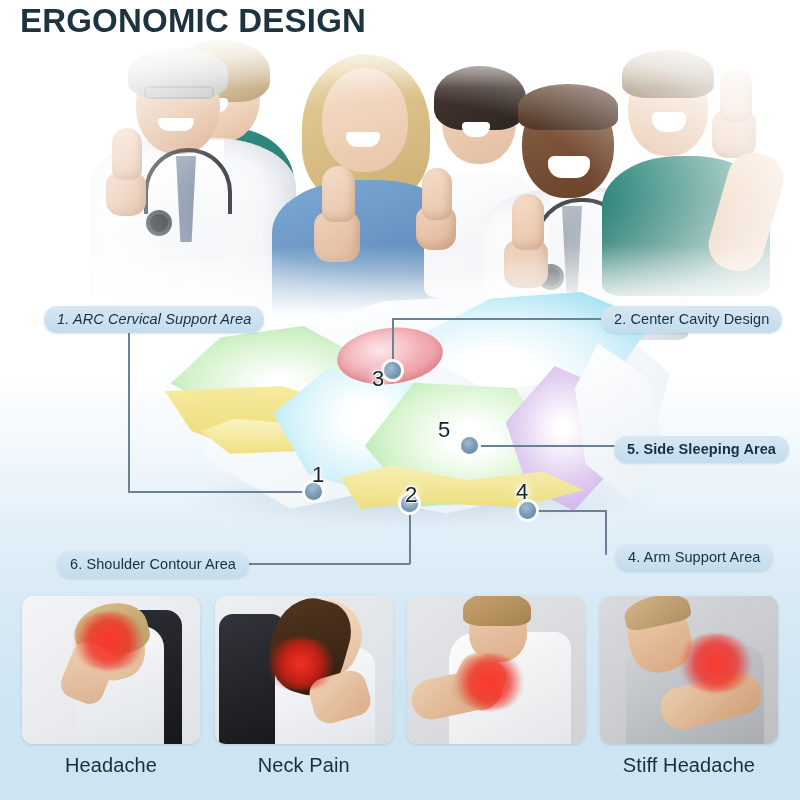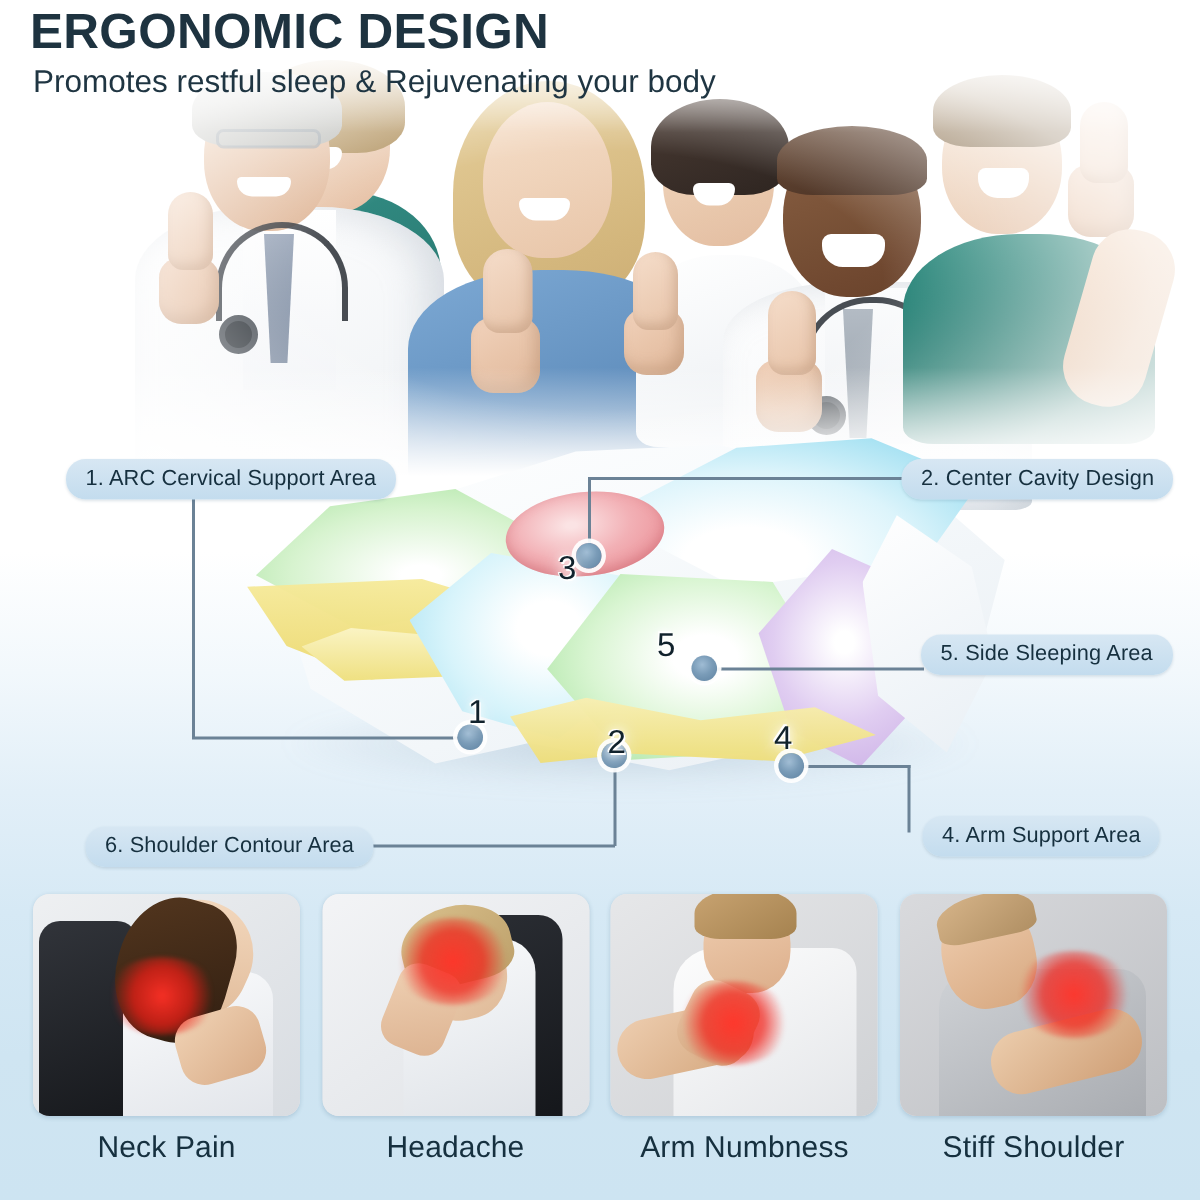--- a/index.html
+++ b/index.html
@@ -113,21 +113,20 @@
     background:radial-gradient(circle at 50% 50%, rgba(255,48,38,.95) 0%, rgba(240,30,22,.72) 42%, rgba(225,25,20,0) 73%);
     filter:blur(1.5px);
   }
   .fig { position:absolute; }
 </style>
 </head>
 <body>
 
 <div class="header">
   <div class="title">ERGONOMIC DESIGN</div>
-  <div class="subtitle">Promotes restful sleep &amp; Rejuvenating your body</div>
 </div>
 
 <div class="doctors">
 
   <div class="person" style="left:148px;top:6px;width:150px;height:230px;">
     <div class="body-sh" style="left:8px;top:86px;width:138px;height:150px;background:linear-gradient(160deg,#2e8f86,#1f6f68);"></div>
     <div class="head" style="left:34px;top:6px;width:78px;height:94px;background:linear-gradient(160deg,#f6dcc5,#e7bfa0);"></div>
     <div style="position:absolute;left:24px;top:-2px;width:98px;height:62px;background:linear-gradient(160deg,#cdab72,#b08f58);border-radius:52% 52% 34% 34%;"></div>
     <div style="position:absolute;left:52px;top:56px;width:28px;height:15px;background:#fff;border-radius:4px 4px 11px 11px;"></div>
   </div>
@@ -234,21 +233,21 @@
 
   <div class="pz" style="left:430px;top:52px;width:104px;height:172px;
        background:linear-gradient(150deg,#ffffff,#e7eef4);
        clip-path:polygon(22% 2%,70% 22%,84% 58%,54% 94%,10% 72%,0% 28%);"></div>
 
   <div class="pz" style="left:190px;top:176px;width:254px;height:62px;
        background:linear-gradient(to bottom,#f8efb4,#ead763);
        clip-path:polygon(2% 22%,22% 2%,52% 26%,82% 12%,98% 42%,72% 70%,34% 62%,10% 72%);opacity:.96;"></div>
 </div>
 
-<div class="callout" style="left:44px;top:306px;">1. ARC Cervical Support Area</div>
+<div class="callout" style="left:44px;top:306px;font-style:italic;">1. ARC Cervical Support Area</div>
 <div class="lead lead-v" style="left:128px;top:330px;height:162px;"></div>
 <div class="lead lead-h" style="left:128px;top:491px;width:185px;"></div>
 <div class="dot" style="left:305px;top:483px;"></div>
 <div class="num" style="left:312px;top:462px;">1</div>
 
 <div class="callout" style="left:57px;top:551px;">6. Shoulder Contour Area</div>
 <div class="lead lead-h" style="left:230px;top:563px;width:180px;"></div>
 <div class="lead lead-v" style="left:409px;top:503px;height:61px;"></div>
 <div class="dot" style="left:401px;top:495px;"></div>
 <div class="num" style="left:405px;top:482px;">2</div>
@@ -258,71 +257,70 @@
 <div class="lead lead-v" style="left:392px;top:318px;height:51px;"></div>
 <div class="dot" style="left:384px;top:362px;"></div>
 <div class="num" style="left:372px;top:366px;">3</div>
 
 <div class="callout" style="left:615px;top:544px;">4. Arm Support Area</div>
 <div class="lead lead-h" style="left:527px;top:510px;width:80px;"></div>
 <div class="lead lead-v" style="left:605px;top:510px;height:45px;"></div>
 <div class="dot" style="left:519px;top:502px;"></div>
 <div class="num" style="left:516px;top:479px;">4</div>
 
-<div class="callout" style="left:614px;top:423px;">5. Side Sleeping Area</div>
+<div class="callout" style="left:614px;top:436px;font-weight:bold;">5. Side Sleeping Area</div>
 <div class="lead lead-h" style="left:470px;top:445px;width:146px;"></div>
 <div class="dot" style="left:461px;top:437px;"></div>
 <div class="num" style="left:438px;top:417px;">5</div>
 
 <div class="cards">
+
+  <div class="card">
+    <div class="card-photo">
+      <div class="sym-bg" style="background:linear-gradient(145deg,#f3f4f6,#dfe2e6);"></div>
+      <div class="fig" style="left:96px;top:14px;width:64px;height:134px;background:linear-gradient(160deg,#2a2d33,#15171b);border-radius:16px 16px 0 0;"></div>
+      <div class="fig" style="left:54px;top:30px;width:88px;height:118px;background:linear-gradient(160deg,#fafbfc,#dfe3e8);border-radius:22px 22px 0 0;"></div>
+      <div class="fig" style="left:62px;top:16px;width:60px;height:68px;background:linear-gradient(160deg,#f3d8bd,#e0bb99);border-radius:50% 50% 44% 44%;transform:rotate(-14deg);"></div>
+      <div class="fig" style="left:52px;top:8px;width:74px;height:52px;background:linear-gradient(150deg,#d9c08c,#bda06a);border-radius:52% 52% 30% 30%;transform:rotate(-14deg);"></div>
+      <div class="fig" style="left:44px;top:48px;width:44px;height:58px;background:linear-gradient(150deg,#f0d2b5,#dcb290);border-radius:14px;transform:rotate(22deg);"></div>
+      <div class="pain" style="left:48px;top:16px;width:78px;height:58px;"></div>
+    </div>
+    <div class="card-label">Headache</div>
+  </div>
 
   <div class="card">
     <div class="card-photo">
       <div class="sym-bg" style="background:linear-gradient(145deg,#eef0f2,#d8dce1);"></div>
       <div class="fig" style="left:4px;top:18px;width:66px;height:130px;background:linear-gradient(160deg,#31343a,#17191d);border-radius:14px 14px 0 0;"></div>
       <div class="fig" style="left:60px;top:52px;width:100px;height:96px;background:linear-gradient(160deg,#fbfcfd,#e2e5ea);border-radius:26px 18px 0 0;"></div>
       <div class="fig" style="left:74px;top:4px;width:72px;height:76px;background:linear-gradient(160deg,#f4dac0,#e0ba98);border-radius:48% 48% 42% 42%;transform:rotate(24deg);"></div>
       <div class="fig" style="left:56px;top:2px;width:76px;height:96px;background:linear-gradient(150deg,#54371f,#2f1d10);border-radius:48% 36% 40% 48%;transform:rotate(16deg);"></div>
       <div class="fig" style="left:96px;top:78px;width:58px;height:46px;background:linear-gradient(150deg,#f0d2b4,#d9ad89);border-radius:16px;transform:rotate(-16deg);"></div>
       <div class="pain" style="left:48px;top:42px;width:76px;height:52px;"></div>
     </div>
     <div class="card-label">Neck Pain</div>
   </div>
 
   <div class="card">
     <div class="card-photo">
-      <div class="sym-bg" style="background:linear-gradient(145deg,#f3f4f6,#dfe2e6);"></div>
-      <div class="fig" style="left:96px;top:14px;width:64px;height:134px;background:linear-gradient(160deg,#2a2d33,#15171b);border-radius:16px 16px 0 0;"></div>
-      <div class="fig" style="left:54px;top:30px;width:88px;height:118px;background:linear-gradient(160deg,#fafbfc,#dfe3e8);border-radius:22px 22px 0 0;"></div>
-      <div class="fig" style="left:62px;top:16px;width:60px;height:68px;background:linear-gradient(160deg,#f3d8bd,#e0bb99);border-radius:50% 50% 44% 44%;transform:rotate(-14deg);"></div>
-      <div class="fig" style="left:52px;top:8px;width:74px;height:52px;background:linear-gradient(150deg,#d9c08c,#bda06a);border-radius:52% 52% 30% 30%;transform:rotate(-14deg);"></div>
-      <div class="fig" style="left:44px;top:48px;width:44px;height:58px;background:linear-gradient(150deg,#f0d2b5,#dcb290);border-radius:14px;transform:rotate(22deg);"></div>
-      <div class="pain" style="left:48px;top:16px;width:78px;height:58px;"></div>
-    </div>
-    <div class="card-label">Headache</div>
-  </div>
-
-  <div class="card">
-    <div class="card-photo">
       <div class="sym-bg" style="background:linear-gradient(145deg,#e6e7e9,#cfd1d4);"></div>
       <div class="fig" style="left:42px;top:36px;width:122px;height:112px;background:linear-gradient(150deg,#fdfdfd,#e4e6e9);border-radius:28px 16px 0 0;"></div>
       <div class="fig" style="left:62px;top:2px;width:58px;height:64px;background:linear-gradient(160deg,#f0cfb2,#dcae8a);border-radius:48% 48% 44% 44%;"></div>
       <div class="fig" style="left:56px;top:-4px;width:68px;height:34px;background:linear-gradient(150deg,#c9a472,#a5824f);border-radius:52% 52% 26% 26%;"></div>
       <div class="fig" style="left:4px;top:78px;width:92px;height:40px;background:linear-gradient(150deg,#edcdaf,#d5a87f);border-radius:20px;transform:rotate(-12deg);"></div>
       <div class="fig" style="left:48px;top:60px;width:48px;height:52px;background:linear-gradient(150deg,#eccdaf,#d4a67e);border-radius:16px;transform:rotate(26deg);"></div>
       <div class="pain" style="left:44px;top:58px;width:76px;height:56px;"></div>
     </div>
-    <div class="card-label">Arm Numbness</div>
   </div>
 
   <div class="card">
     <div class="card-photo">
       <div class="sym-bg" style="background:linear-gradient(145deg,#d9dadd,#bdbfc3);"></div>
       <div class="fig" style="left:26px;top:50px;width:138px;height:98px;background:linear-gradient(150deg,#cfd2d6,#a9acb1);border-radius:26px 18px 0 0;"></div>
       <div class="fig" style="left:28px;top:4px;width:62px;height:72px;background:linear-gradient(160deg,#f0cfb1,#d7a880);border-radius:48% 48% 42% 42%;transform:rotate(-12deg);"></div>
       <div class="fig" style="left:24px;top:0px;width:66px;height:30px;background:linear-gradient(150deg,#d6b489,#b08f63);border-radius:54% 54% 24% 24%;transform:rotate(-12deg);"></div>
       <div class="fig" style="left:60px;top:84px;width:102px;height:42px;background:linear-gradient(150deg,#eccdad,#cf9f76);border-radius:20px;transform:rotate(-14deg);"></div>
       <div class="pain" style="left:76px;top:38px;width:80px;height:58px;"></div>
     </div>
-    <div class="card-label">Stiff Shoulder</div>
+    <div class="card-label">Stiff Headache</div>
   </div>
 
 </div>
 
 </body></html>

